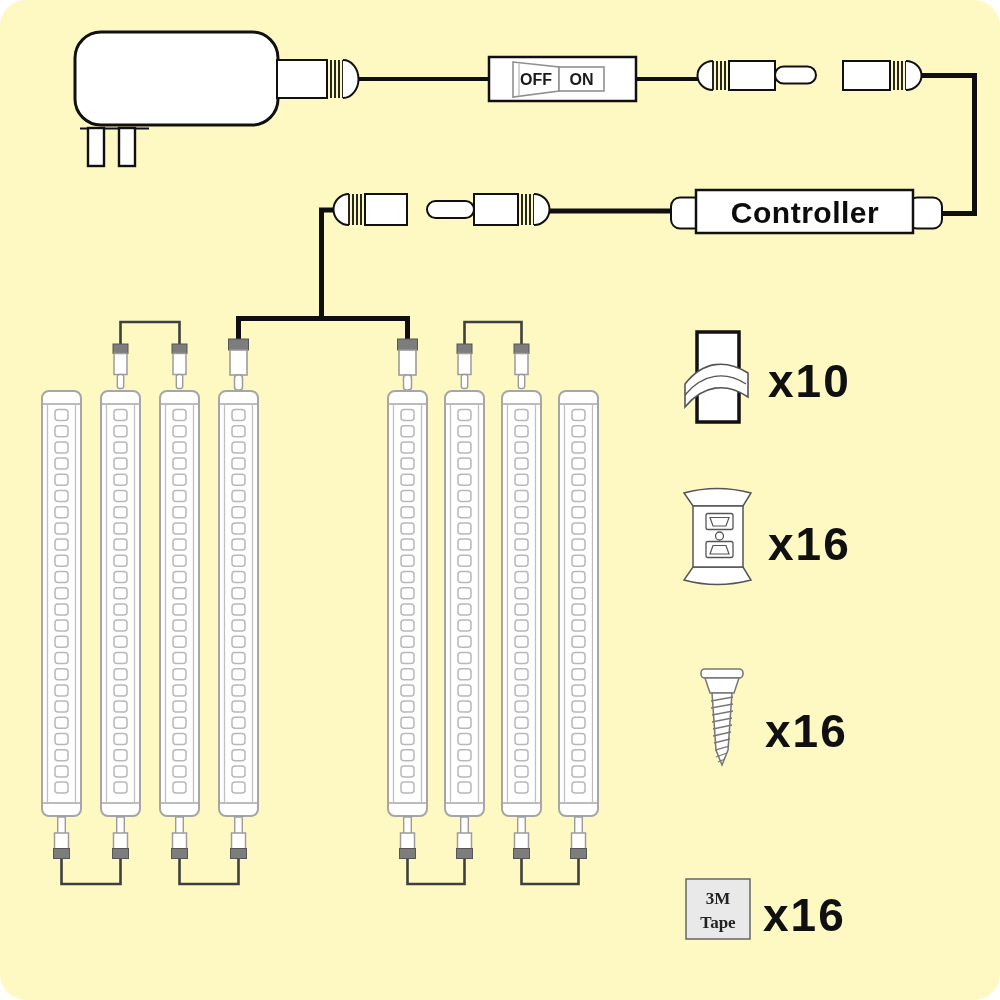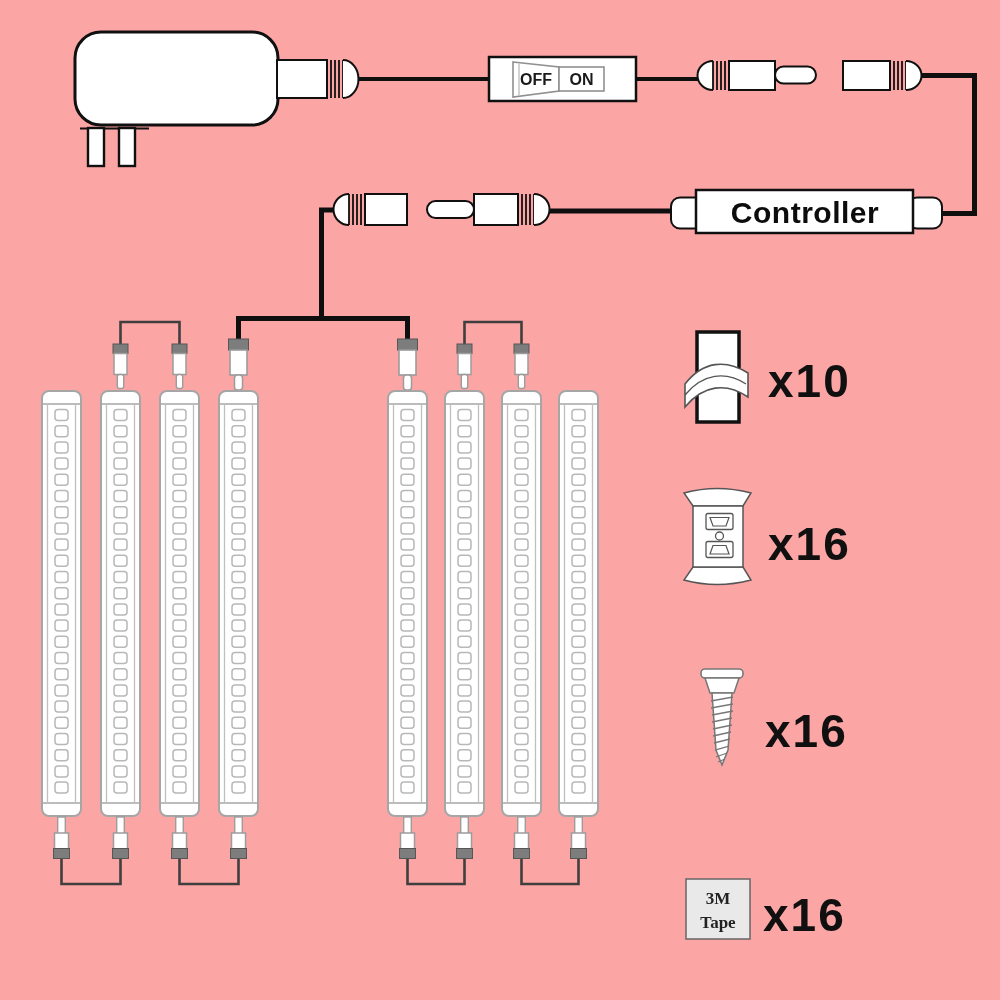--- a/index.html
+++ b/index.html
@@ -1,16 +1,16 @@
 <!DOCTYPE html>
 <html><head>
 <meta charset="utf-8">
 <style>
   html,body{margin:0;padding:0;background:#ffffff;}
-  .stage{position:relative;width:1000px;height:1000px;background:#fca5a5;overflow:hidden;}
+  .stage{position:relative;width:1000px;height:1000px;background:#fef9c3;overflow:hidden;border-radius:26px;}
   svg{display:block;}
   text{font-family:"Liberation Sans",sans-serif;}
   .qty{font-weight:bold;font-size:46px;fill:#101010;letter-spacing:2px;}
   .switch-label{font-weight:bold;font-size:16px;fill:#1a1a1a;}
   .controller-label{font-weight:bold;font-size:30px;fill:#0c0c0c;letter-spacing:.5px;}
   .tape-label{font-family:"Liberation Serif",serif;font-weight:bold;font-size:17px;fill:#222;}
 </style>
 </head>
 <body>
 

